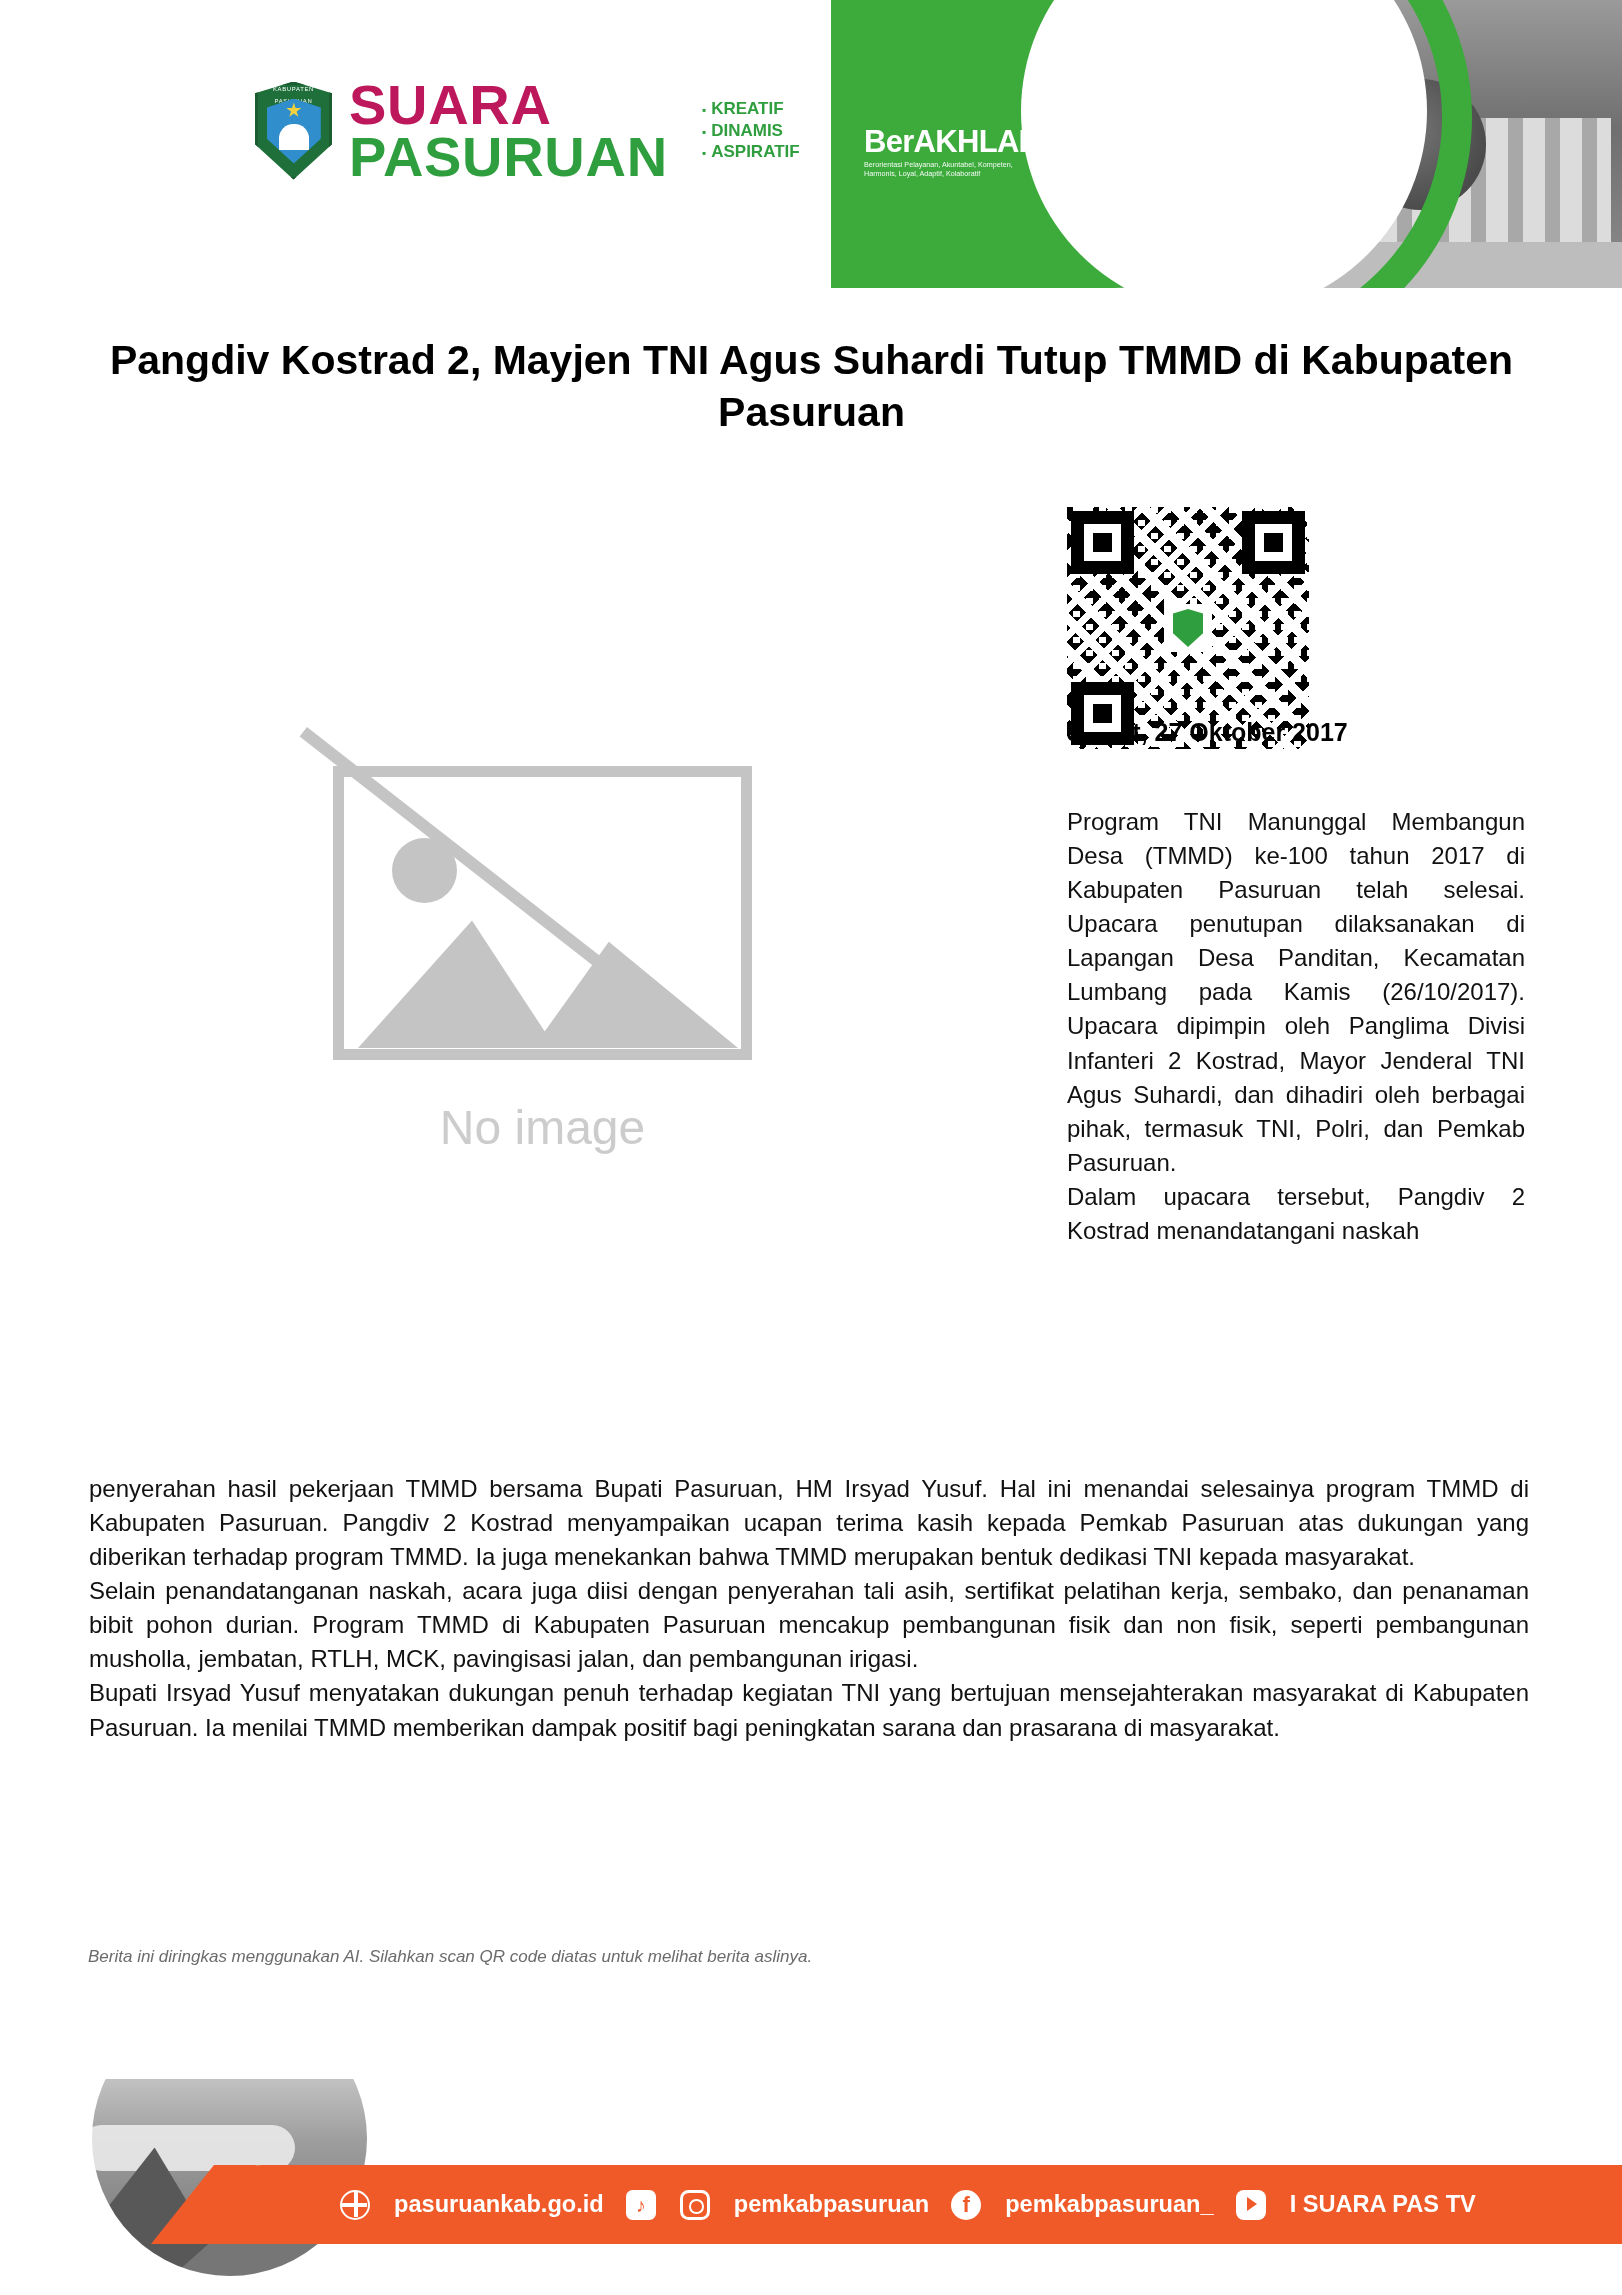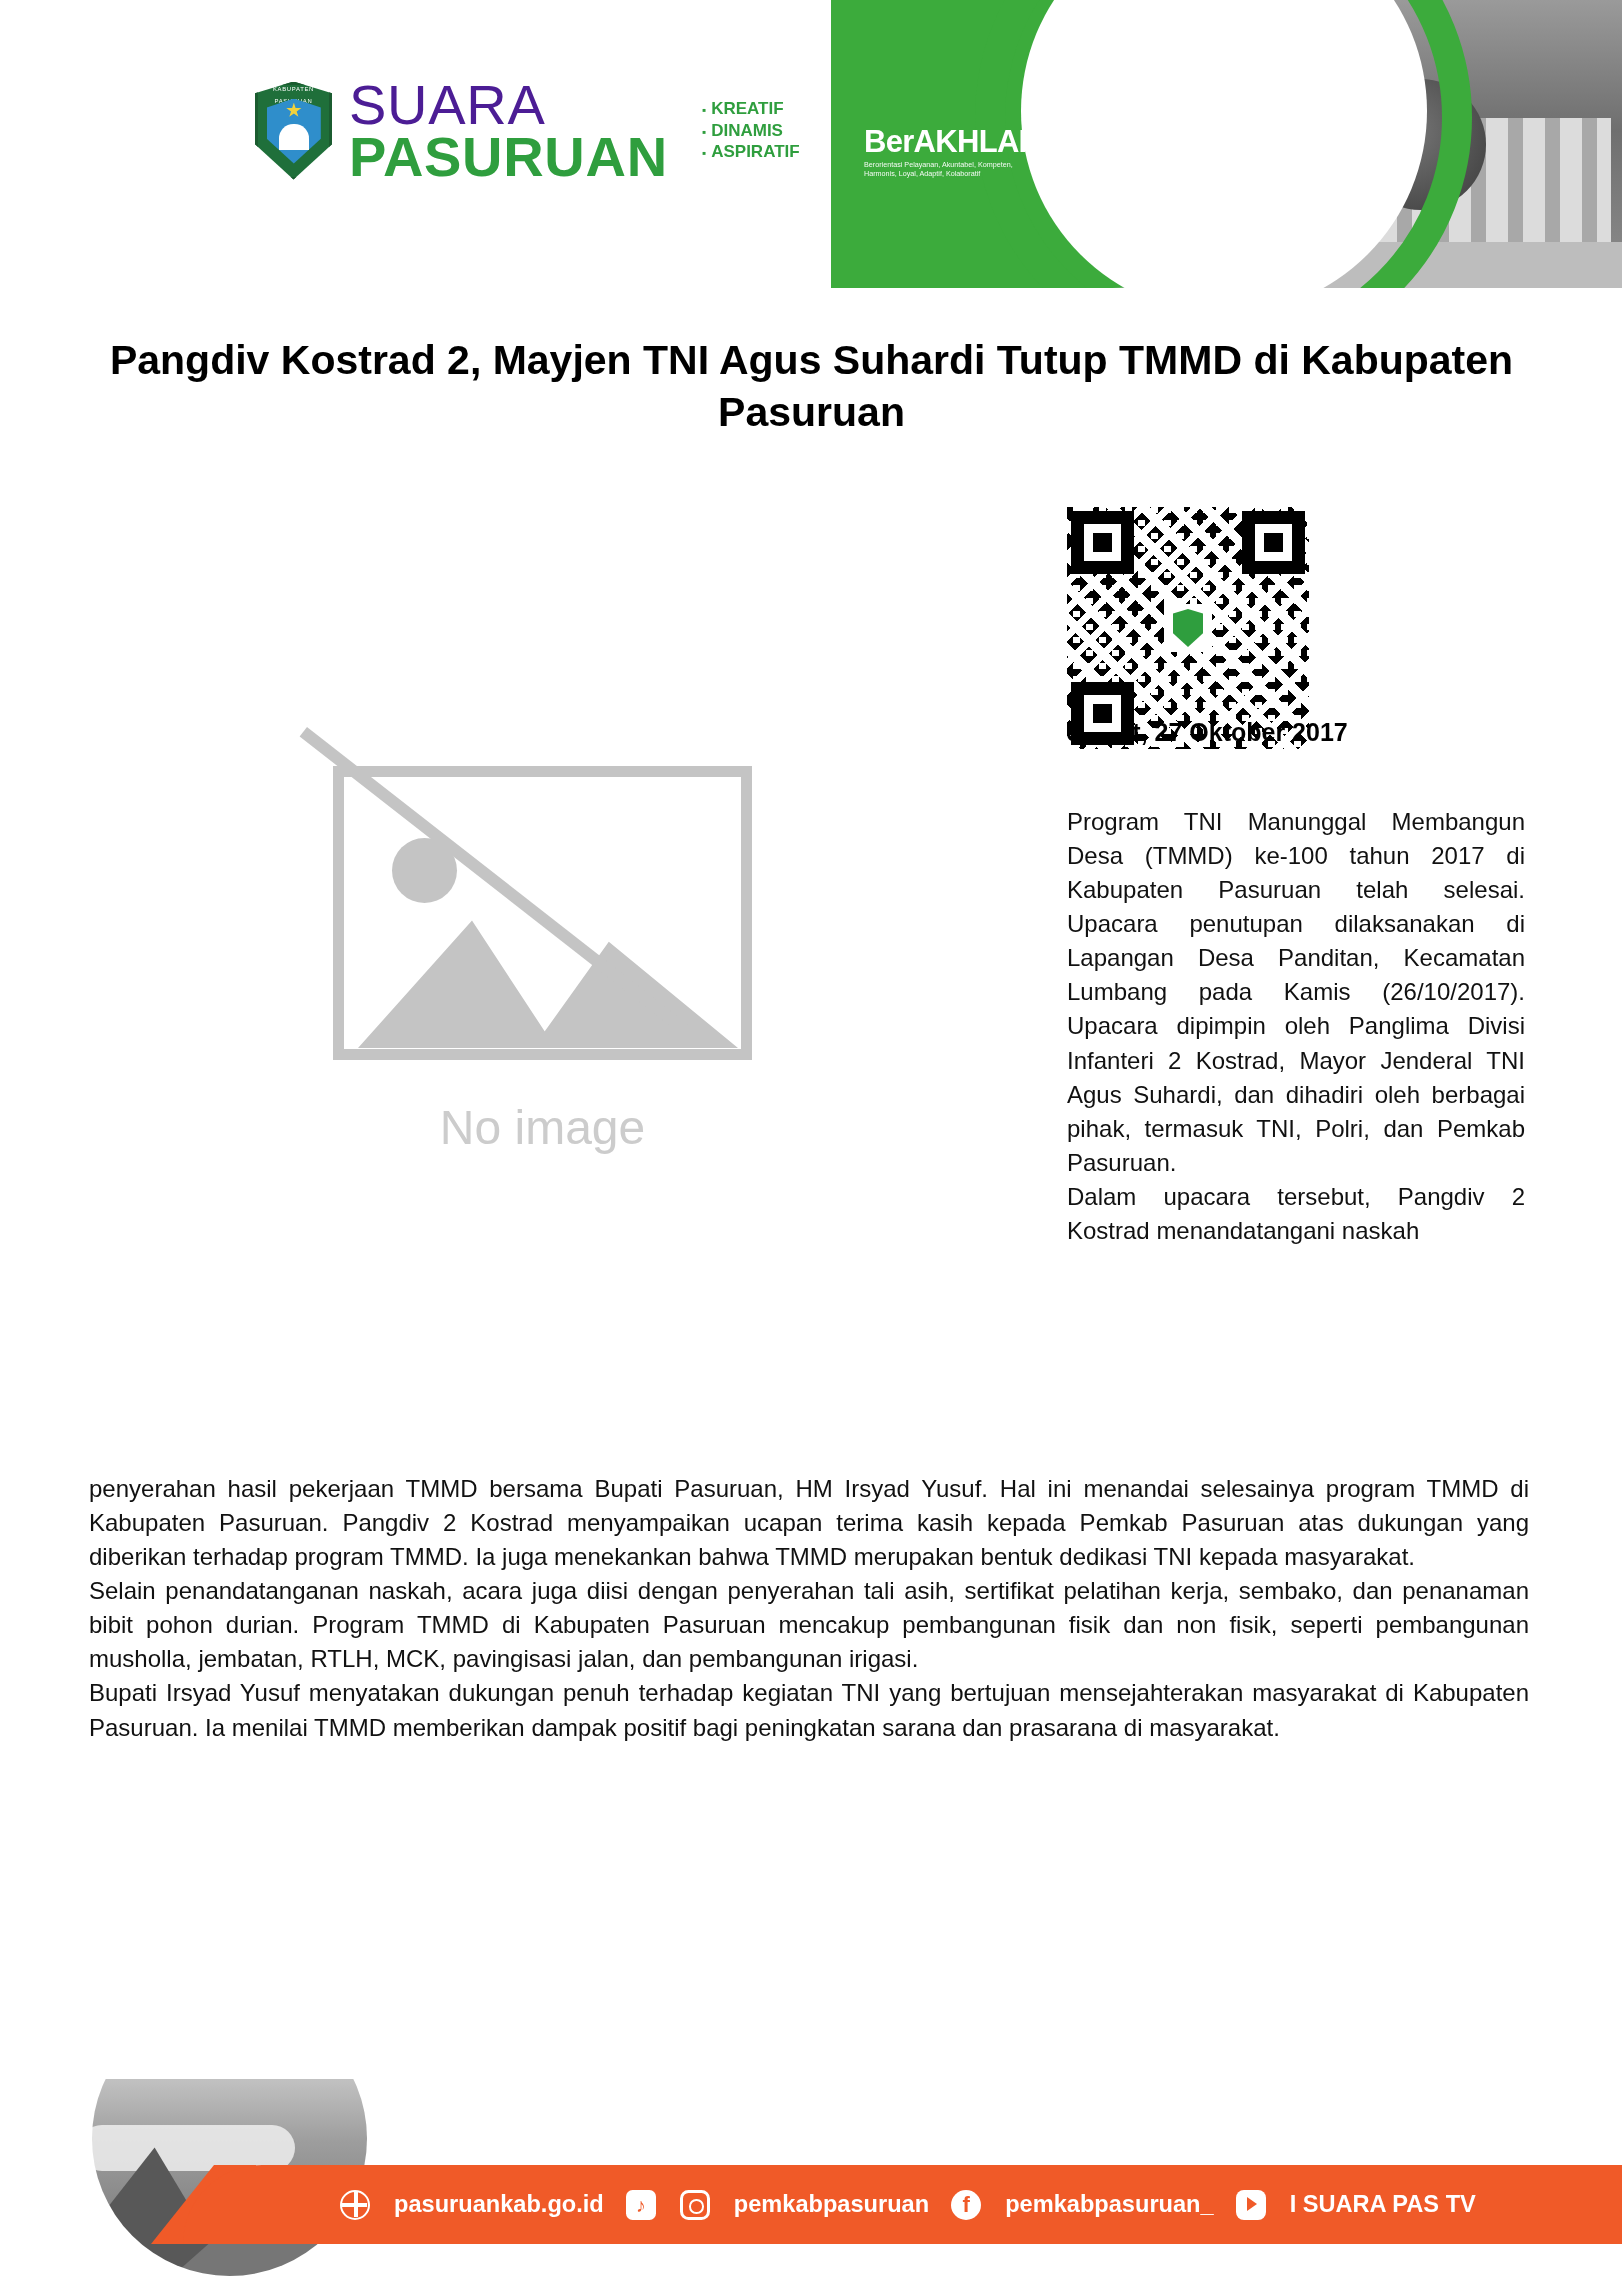--- a/index.html
+++ b/index.html
@@ -183,22 +183,22 @@
     color: #ffffff;
     text-align: center;
     letter-spacing: 0.7px;
     line-height: 11.8px;
   }
   .wordmark {
     line-height: 0.92;
   }
   .wordmark .l1 {
     font-size: 56px;
-    font-weight: normal;
-    color: #4c1d95;
+    font-weight: bold;
+    color: #be185d;
     letter-spacing: 0.7px;
   }
   .wordmark .l2 {
     font-size: 56px;
     font-weight: bold;
     color: #2f9e3e;
     letter-spacing: 0.7px;
   }
   .tagline {
     margin-left: 17px;
@@ -676,20 +676,21 @@
     <p>Program TNI Manunggal Membangun Desa (TMMD) ke-100 tahun 2017 di Kabupaten Pasuruan telah selesai. Upacara penutupan dilaksanakan di Lapangan Desa Panditan, Kecamatan Lumbang pada Kamis (26/10/2017). Upacara dipimpin oleh Panglima Divisi Infanteri 2 Kostrad, Mayor Jenderal TNI Agus Suhardi, dan dihadiri oleh berbagai pihak, termasuk TNI, Polri, dan Pemkab Pasuruan.</p>
     <p>Dalam upacara tersebut, Pangdiv 2 Kostrad menandatangani naskah</p>
   </div>
 
   <div class="full">
     <p>penyerahan hasil pekerjaan TMMD bersama Bupati Pasuruan, HM Irsyad Yusuf. Hal ini menandai selesainya program TMMD di Kabupaten Pasuruan. Pangdiv 2 Kostrad menyampaikan ucapan terima kasih kepada Pemkab Pasuruan atas dukungan yang diberikan terhadap program TMMD. Ia juga menekankan bahwa TMMD merupakan bentuk dedikasi TNI kepada masyarakat.</p>
     <p>Selain penandatanganan naskah, acara juga diisi dengan penyerahan tali asih, sertifikat pelatihan kerja, sembako, dan penanaman bibit pohon durian. Program TMMD di Kabupaten Pasuruan mencakup pembangunan fisik dan non fisik, seperti pembangunan musholla, jembatan, RTLH, MCK, pavingisasi jalan, dan pembangunan irigasi.</p>
     <p>Bupati Irsyad Yusuf menyatakan dukungan penuh terhadap kegiatan TNI yang bertujuan mensejahterakan masyarakat di Kabupaten Pasuruan. Ia menilai TMMD memberikan dampak positif bagi peningkatan sarana dan prasarana di masyarakat.</p>
   </div>
 
+  <div class="note">Berita ini diringkas menggunakan AI. Silahkan scan QR code diatas untuk melihat berita aslinya.</div>
 
   <div class="footer">
     <div class="footer-photo">
       <div class="cloud"></div>
       <div class="peak"></div>
       <div class="peak2"></div>
     </div>
     <div class="footer-mask">
       <div class="white-top"></div>
       <div class="circle-cut"></div>

